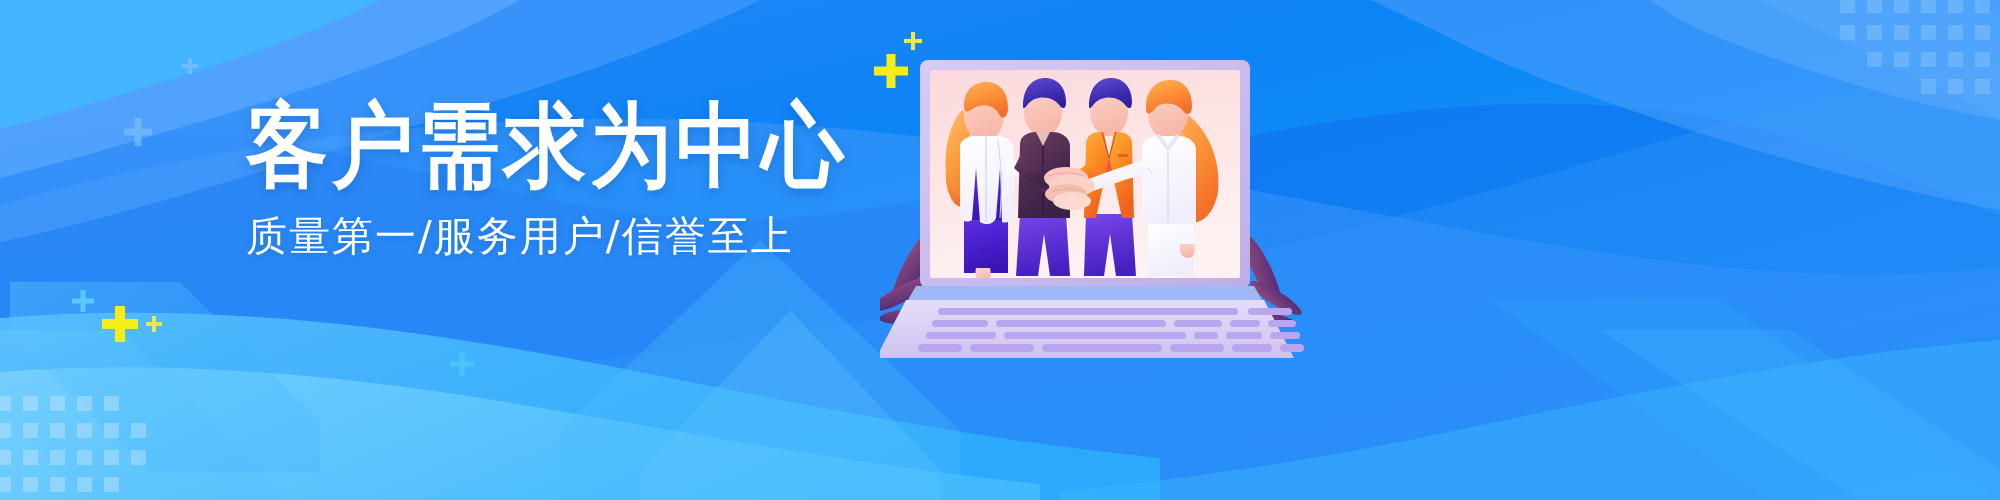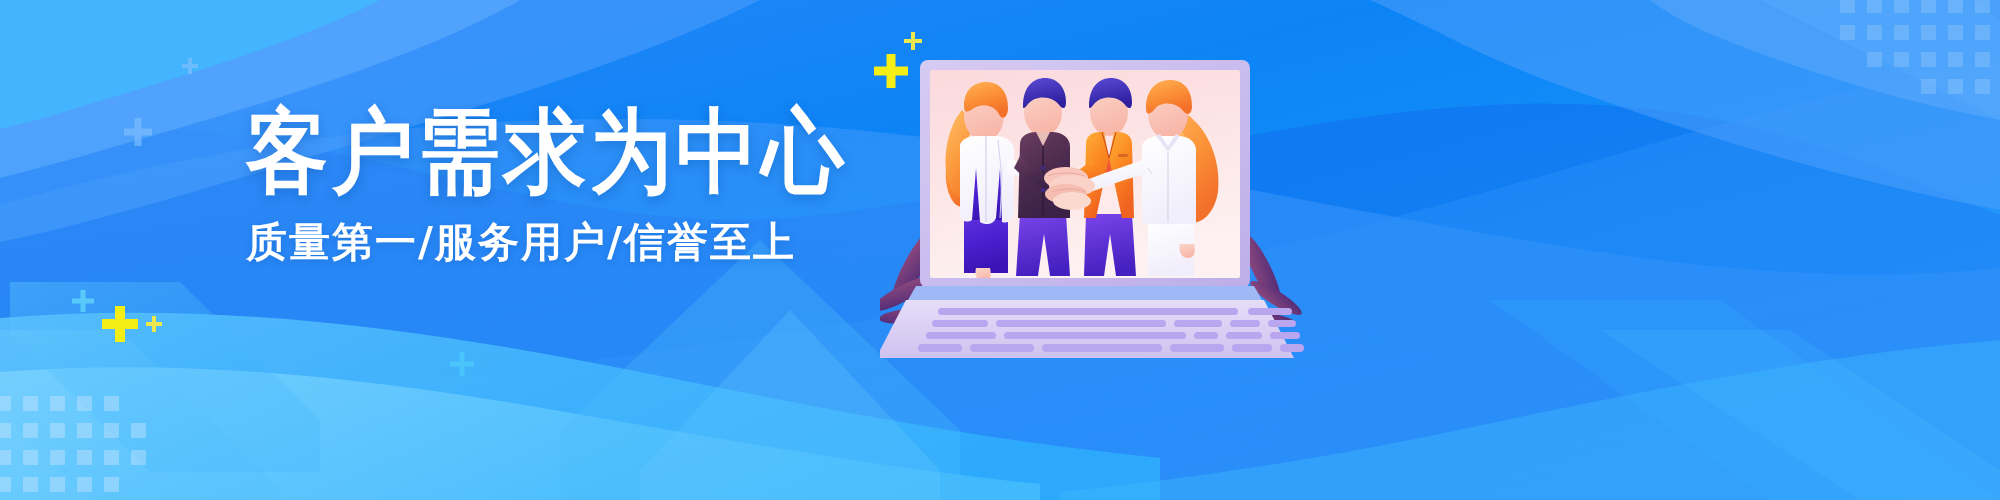--- a/index.html
+++ b/index.html
@@ -4,31 +4,31 @@
 <style>
   html,body{margin:0;padding:0;background:#fff;}
   body{font-family:"Liberation Sans","DejaVu Sans",sans-serif;}
   #banner{
     position:relative;width:2000px;height:500px;overflow:hidden;
     background:linear-gradient(115deg,#1f7df7 0%,#1683f8 22%,#0b86f6 48%,#1a93fb 70%,#2f9efc 88%,#3f9dfb 100%);
   }
   .layer{position:absolute;pointer-events:none;}
   svg{display:block;}
   
-  #text-block{position:absolute;left:246px;top:106px;width:620px;}
+  #text-block{position:absolute;left:246px;top:100px;width:620px;}
   #headline{
     font-size:82px;line-height:1.0;font-weight:bold;color:#ffffff;
     letter-spacing:4px;white-space:nowrap;
     text-shadow:0 3px 10px rgba(4,60,140,.28);
     font-family:"DejaVu Sans","Liberation Sans",sans-serif;
     transform:scaleY(1.12);transform-origin:left top;
   }
   #subtitle{
     margin-top:34px;font-size:41px;line-height:1.0;color:#ffffff;
-    letter-spacing:2px;white-space:nowrap;font-weight:700;
+    letter-spacing:2px;white-space:nowrap;font-weight:400;
     text-shadow:0 2px 7px rgba(4,60,140,.22);
     font-family:"DejaVu Sans","Liberation Sans",sans-serif;
   }
   
   .plus{position:absolute;}
   
   #illustration{position:absolute;left:880px;top:28px;width:430px;height:330px;}
 </style>
 </head>
 <body>

